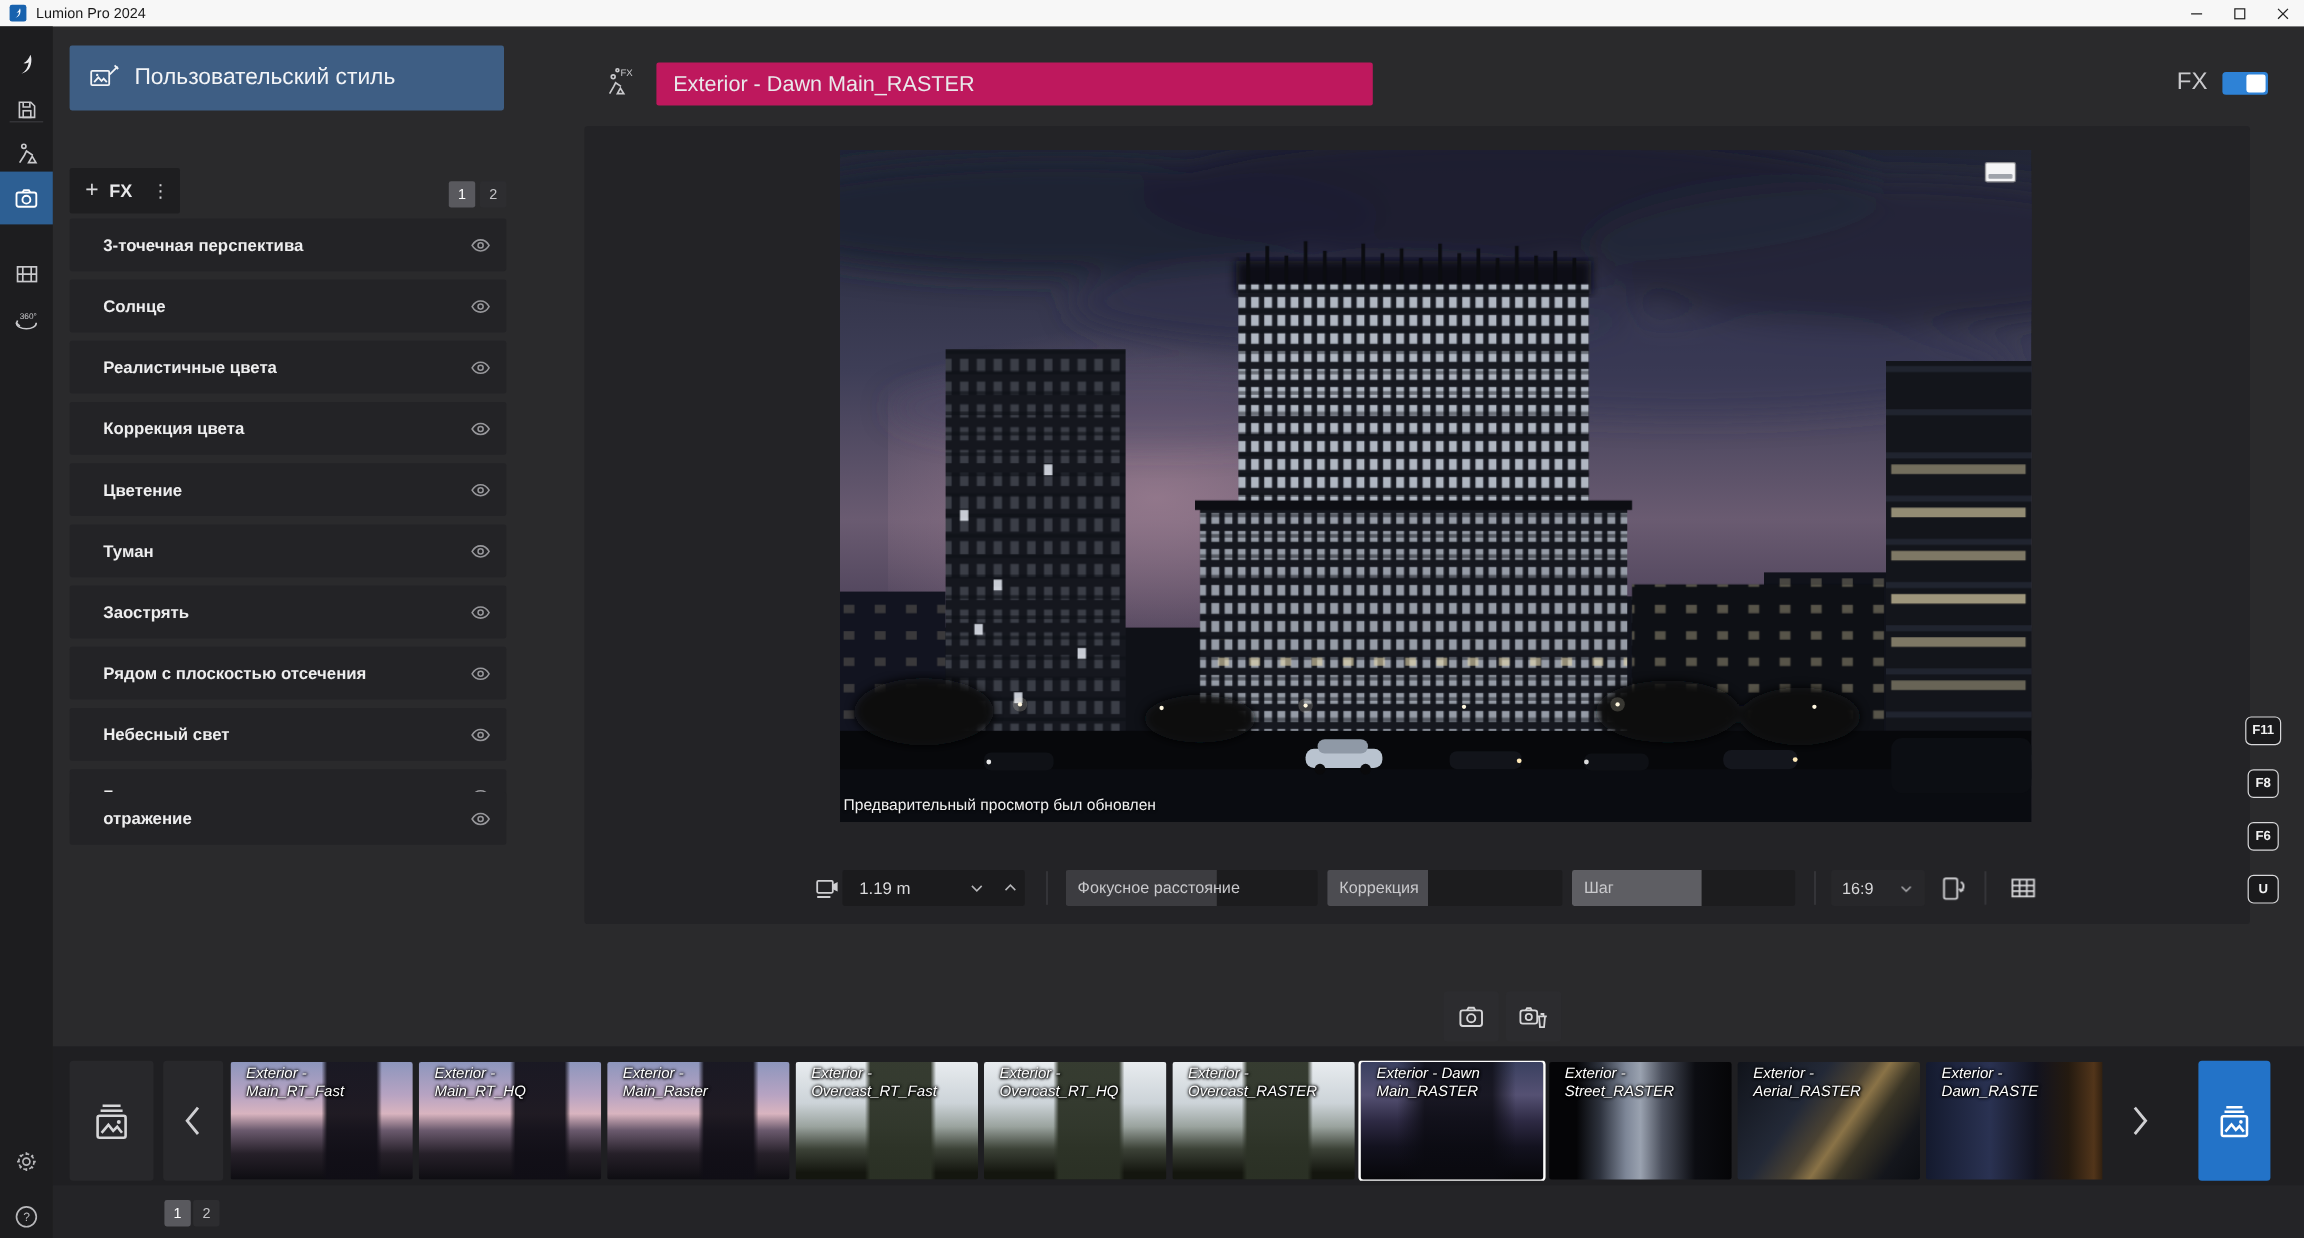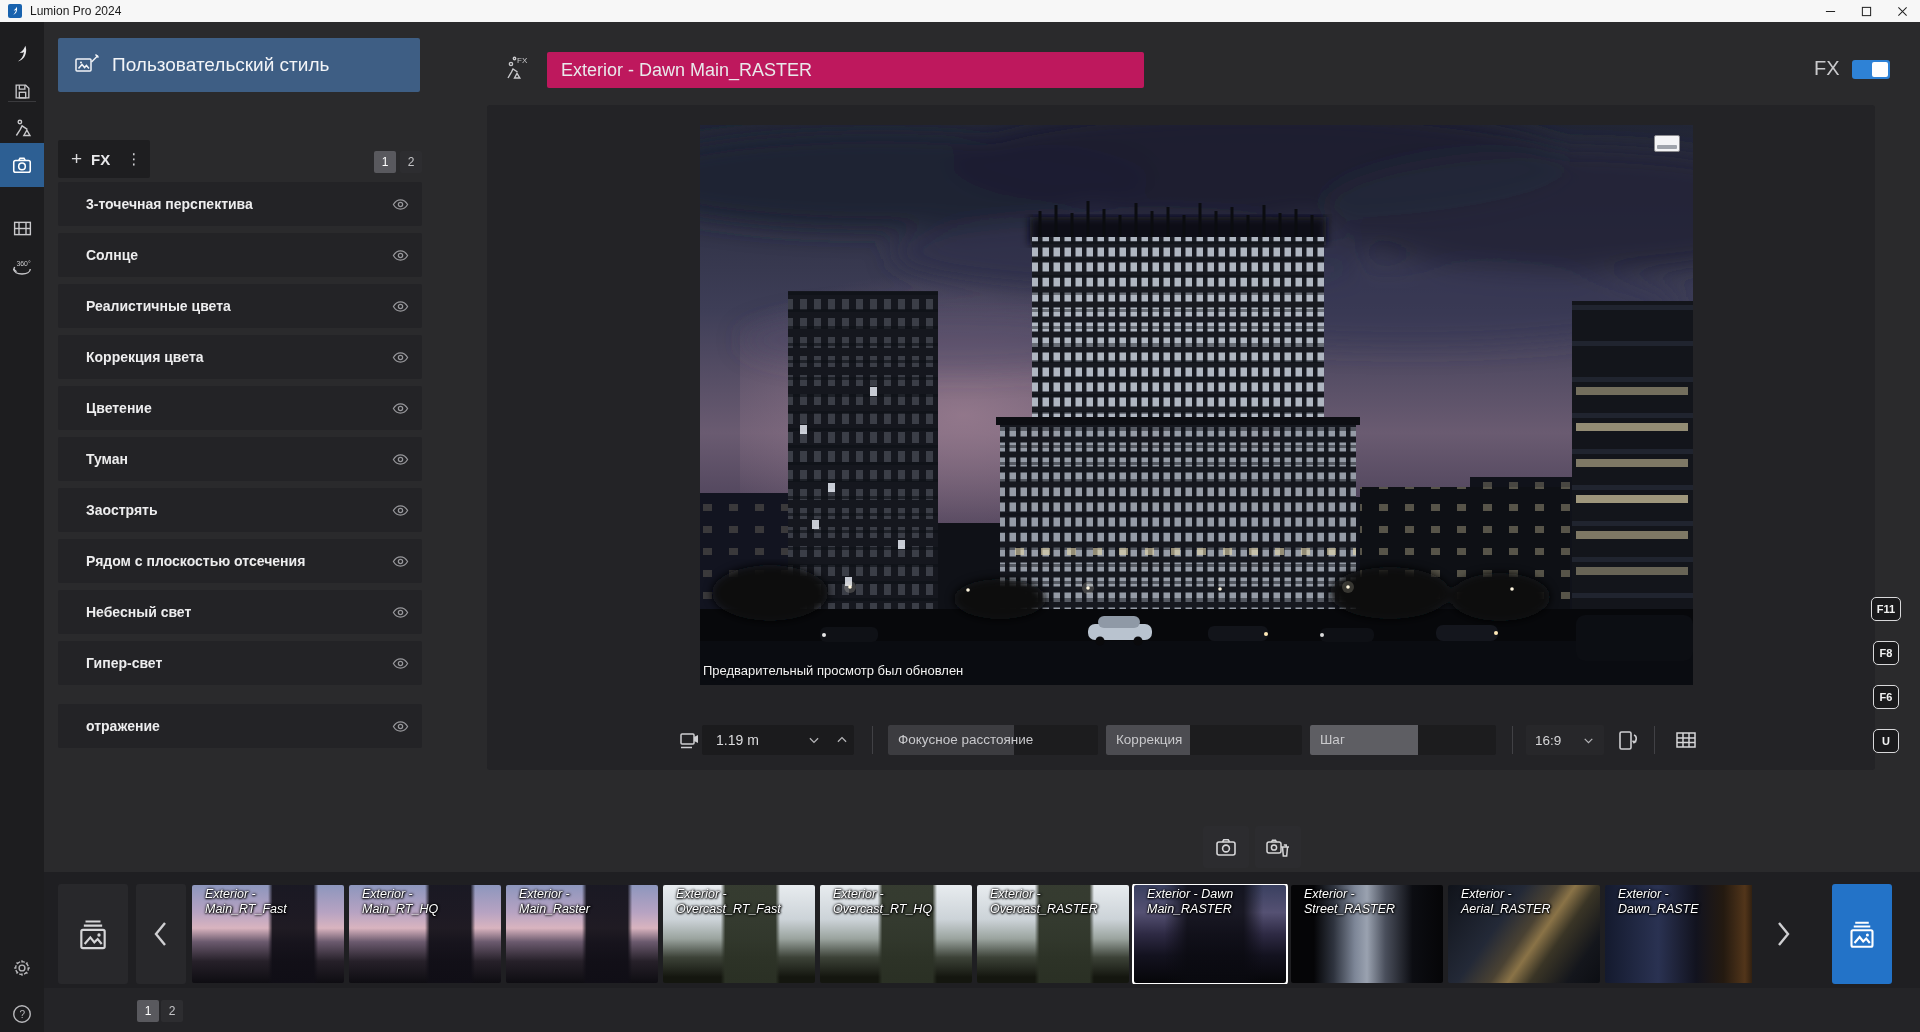--- a/index.html
+++ b/index.html
@@ -278,21 +278,21 @@
   </div>
   <div class="effect-row" style="top:641px;">
     <span class="lbl">Гипер-свет</span>
     <span class="eye">
         <svg width="17" height="17" viewBox="0 0 24 24" fill="none" stroke="#97979b" stroke-width="1.8">
           <path d="M12 5.5C5.8 5.5 2 12 2 12s3.8 6.5 10 6.5S22 12 22 12s-3.8-6.5-10-6.5z"></path>
           <circle cx="12" cy="12" r="3"></circle>
         </svg>
       </span>
   </div>
-  <div class="effect-row" style="top:704px;">
+  <div class="effect-row" style="top:660px;">
     <span class="lbl">отражение</span>
     <span class="eye">
         <svg width="17" height="17" viewBox="0 0 24 24" fill="none" stroke="#97979b" stroke-width="1.8">
           <path d="M12 5.5C5.8 5.5 2 12 2 12s3.8 6.5 10 6.5S22 12 22 12s-3.8-6.5-10-6.5z"></path>
           <circle cx="12" cy="12" r="3"></circle>
         </svg>
       </span>
   </div>
 
   <div style="position:absolute; left:502px; top:52px;">

